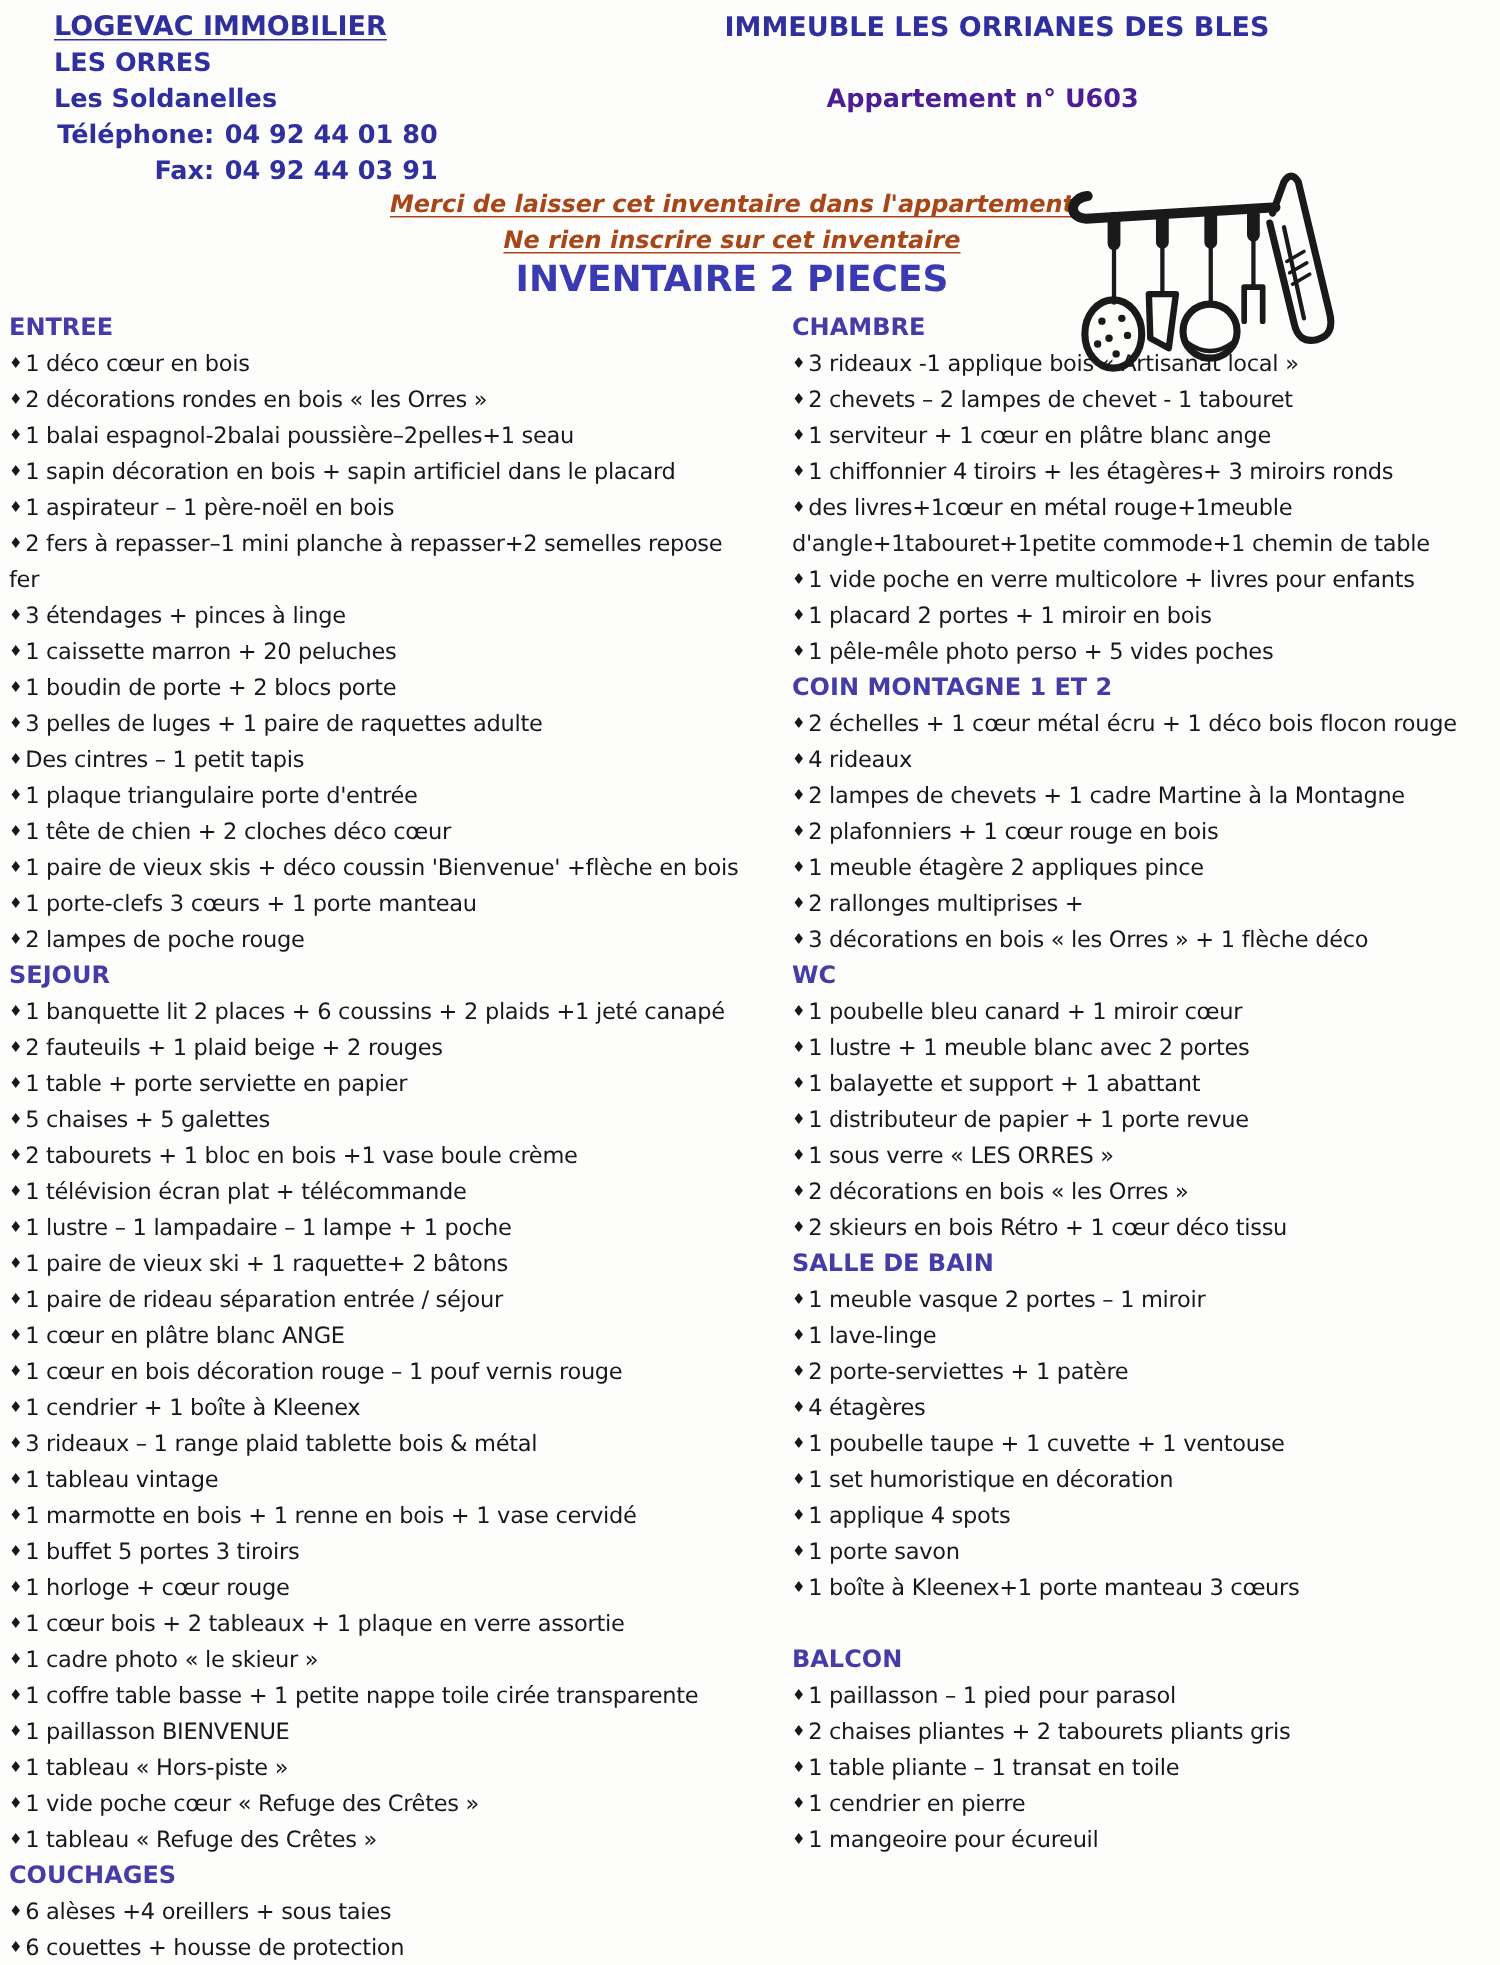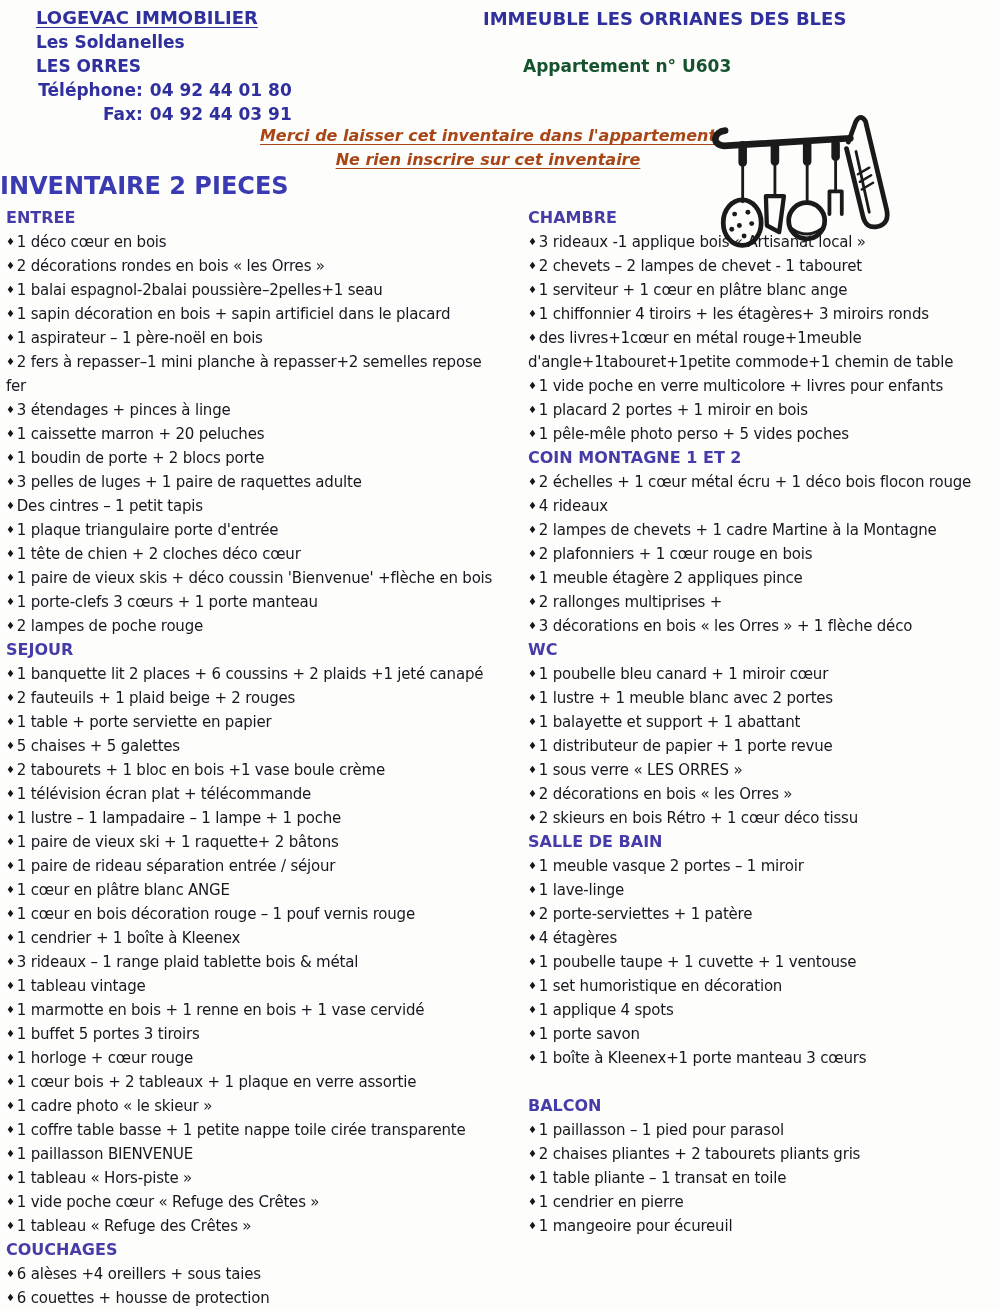--- a/index.html
+++ b/index.html
@@ -8,48 +8,48 @@
     font-family:"DejaVu Sans",sans-serif;color:#17171f;overflow:hidden;
   }
   
   .agency{position:absolute;left:36px;top:6px;font-size:17px;line-height:24px;
           font-weight:bold;color:#2f2f9d;}
   .agency-name{font-size:18px;text-decoration:underline;text-underline-offset:3px;}
   .contact-label{display:inline-block;width:100px;text-align:right;}
   .colon{margin-right:7px;}
   
   .building{position:absolute;left:483px;top:8px;font-size:18px;font-weight:bold;color:#2f2f9d;}
-  .apartment{position:absolute;left:523px;top:56px;font-size:17px;font-weight:bold;color:#14532d;}
+  .apartment{position:absolute;left:551px;top:56px;font-size:17px;font-weight:bold;color:#4c1d95;}
   
   .notice{position:absolute;left:0;width:976px;text-align:center;
           color:#a94617;font-weight:bold;font-style:italic;font-size:16px;
           text-decoration:underline;text-underline-offset:3px;}
   .notice-1{top:126px;}
   .notice-2{top:150px;}
-  .doc-title{position:absolute;left:0;top:172px;width:976px;
+  .doc-title{position:absolute;left:0;top:172px;width:976px;text-align:center;
              font-size:24px;font-weight:bold;color:#3a3ab2;}
   
   .clipart{position:absolute;left:706px;top:106px;}
   
   .col{position:absolute;top:206px;font-size:15px;line-height:24px;letter-spacing:-0.2px;color:#17171f;}
   .col-left{left:6px;width:518px;}
   .col-right{left:528px;width:470px;}
   .line{height:24px;white-space:nowrap;}
   .sec{color:#463ca8;font-weight:bold;font-size:16px;letter-spacing:0;}
   .bullet{font-size:10px;vertical-align:2px;margin-right:2px;}
 </style>
 </head>
 <body>
 
 <div class="page">
 
   <div class="agency">
     <div class="agency-name">LOGEVAC IMMOBILIER</div>
+    <div>LES ORRES</div>
     <div>Les Soldanelles</div>
-    <div>LES ORRES</div>
     <div><span class="contact-label">Téléphone</span><span class="colon">:</span><span>04 92 44 01 80</span></div>
     <div><span class="contact-label">Fax</span><span class="colon">:</span><span>04 92 44 03 91</span></div>
   </div>
 
   <div class="building">IMMEUBLE LES ORRIANES DES BLES</div>
   <div class="apartment">Appartement n° U603</div>
 
   <div class="notice notice-1">Merci de laisser cet inventaire dans l'appartement</div>
   <div class="notice notice-2">Ne rien inscrire sur cet inventaire</div>
   <div class="doc-title">INVENTAIRE 2 PIECES</div>

